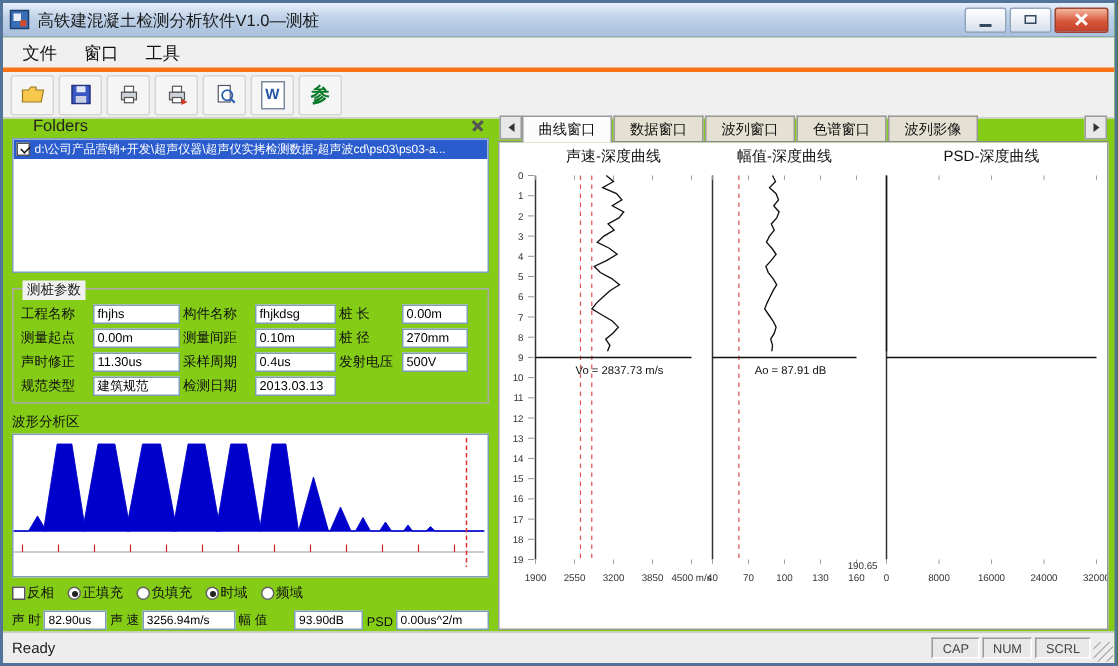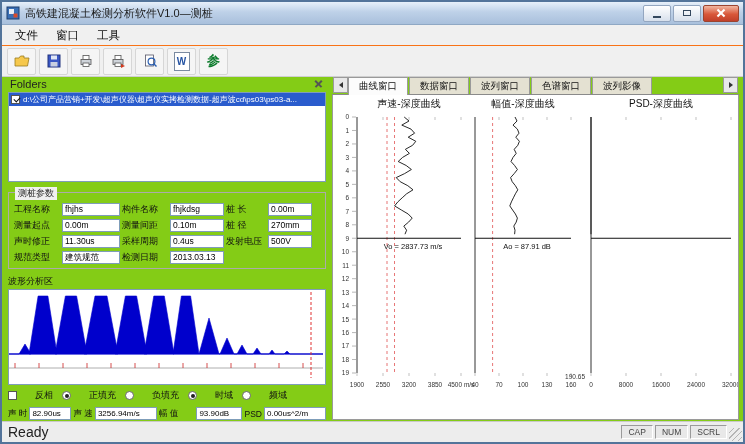--- a/index.html
+++ b/index.html
@@ -13,33 +13,33 @@
   .win-controls{margin-left:auto;display:flex;gap:2px;}
   .win-btn{width:26px;height:15px;border:1px solid #93a6c0;border-radius:2px;
     background:linear-gradient(#ffffff,#d7e0ec);display:flex;align-items:center;justify-content:center;position:relative;}
   .win-btn.close{width:34px;background:linear-gradient(#f2b6a0,#d8573a 55%,#c1402a);border-color:#9b4430;}
   .glyph-min{width:8px;height:2px;background:#34485e;margin-top:7px;}
   .glyph-max{width:8px;height:6px;border:1.6px solid #34485e;box-sizing:border-box;}
   .glyph-x1,.glyph-x2{position:absolute;width:10px;height:2px;background:#fff;left:12px;top:6px;}
   .glyph-x1{transform:rotate(45deg);} .glyph-x2{transform:rotate(-45deg);}
 
   
-  .menubar{height:20px;display:flex;align-items:flex-end;background:#f0f0f0;border-bottom:1px solid #f97316;padding-left:4px;}
+  .menubar{height:20px;display:flex;align-items:flex-end;background:#f0f0f0;border-bottom:3px solid #f97316;padding-left:4px;}
   .menu-item{font-size:11.5px;color:#111;padding:2px 9px;}
   .toolbar{height:30px;display:flex;align-items:center;gap:3px;padding:0 5px;background:#f0f0f0;border-bottom:1px solid #cfcfcf;}
   .tbtn{width:27px;height:25px;border:1px solid #d6d6d6;background:#f5f5f5;border-radius:2px;
     display:flex;align-items:center;justify-content:center;}
   .word-page{display:flex;align-items:center;justify-content:center;width:14px;height:17px;background:#fff;border:1px solid #7a8aa0;
     font-size:10px;font-weight:bold;color:#2553a3;}
   .ref-char{font-size:13px;font-weight:bold;color:#0a7a2a;}
 
   
   .left-panel{position:absolute;left:4px;top:74px;width:322px;height:344px;}
   .panel-header{height:15px;display:flex;align-items:center;justify-content:space-between;padding:0 4px;}
-  .panel-header .ph-title{font-size:11px;color:#222;}
+  .panel-header .ph-title{font-size:11px;color:#222;margin-left:12px;}
   .panel-close{position:relative;width:11px;height:11px;}
   .panel-close::before,.panel-close::after{content:'';position:absolute;left:1px;top:5px;width:9px;height:1.6px;background:#555;}
   .panel-close::before{transform:rotate(45deg);} .panel-close::after{transform:rotate(-45deg);}
   .listbox{margin:1px 2px 0 2px;height:88px;background:#fff;border:1px solid #7f9db9;overflow:hidden;}
   .lb-row{display:flex;align-items:center;gap:3px;height:13px;padding:0 2px;background:#2a5ccd;color:#fff;
     font-size:8px;white-space:nowrap;overflow:hidden;}
   .cb{flex:0 0 auto;width:9px;height:9px;background:#fff;border:1px solid #555;position:relative;box-sizing:border-box;}
   .cb.checked::after{content:'';position:absolute;left:1.5px;top:1px;width:5px;height:3px;
     border-left:1.6px solid #111;border-bottom:1.6px solid #111;transform:rotate(-45deg);}
 
@@ -47,21 +47,21 @@
   .group-title{position:absolute;top:-6px;left:6px;background:#f0f0f0;padding:0 3px;font-size:9px;color:#222;}
   .p-row{display:flex;align-items:center;height:16px;gap:2px;padding:0 2px;}
   .p-label{font-size:9px;color:#111;white-space:nowrap;}
   .p-val{box-sizing:border-box;border:1px solid #7f9db9;background:#fff;height:13px;line-height:11px;
     font-size:8.5px;padding:0 2px;overflow:hidden;white-space:nowrap;}
   .pl0{width:46px;} .pv0{width:58px;} .pl1{width:46px;} .pv1{width:54px;} .pl2{width:40px;} .pv2{width:44px;}
 
   .wave-title{margin:6px 2px 1px 2px;font-size:9px;color:#111;}
   .wavebox{margin:0 2px;height:94px;background:#fff;border:1px solid #7f9db9;}
   .controls-row{margin:4px 2px 0 2px;display:flex;align-items:center;gap:9px;font-size:9px;color:#111;}
-  .ctl{display:flex;align-items:center;gap:18px;}
+  .ctl{display:flex;align-items:center;gap:1px;}
   .radio{width:9px;height:9px;border:1px solid #666;border-radius:50%;background:#fff;position:relative;box-sizing:border-box;}
   .radio.sel::after{content:'';position:absolute;left:1.6px;top:1.6px;width:4px;height:4px;border-radius:50%;background:#222;}
   .readings-row{margin:5px 2px 0 2px;display:flex;align-items:center;justify-content:space-between;}
   .rd{display:flex;align-items:center;gap:2px;}
   .rd-label{font-size:8.5px;white-space:nowrap;color:#111;}
   .rd-val{box-sizing:border-box;border:1px solid #7f9db9;background:#fff;height:13px;line-height:11px;font-size:8px;padding:0 2px;
     overflow:hidden;white-space:nowrap;}
   .r0{width:42px;} .r1{width:62px;} .r2{width:46px;margin-left:16px;} .r3{width:62px;}
 
   
@@ -71,21 +71,21 @@
     background:#e4e1d2;margin-right:1px;white-space:nowrap;}
   .tab.active{background:#fcfcfc;position:relative;top:1px;padding-bottom:2px;}
   .tab-arrow{width:13px;height:14px;border:1px solid #9a9a9a;background:#e8e8e8;display:flex;align-items:center;justify-content:center;margin-bottom:1px;}
   .tri-l{width:0;height:0;border-top:3px solid transparent;border-bottom:3px solid transparent;border-right:4px solid #333;}
   .tri-r{width:0;height:0;border-top:3px solid transparent;border-bottom:3px solid transparent;border-left:4px solid #333;}
   .chartbox{height:325px;background:#fff;border:1px solid #9a9a9a;border-top:none;box-sizing:border-box;}
 
   
   .statusbar{position:absolute;left:0;right:0;bottom:0;height:20px;background:#ededed;border-top:1px solid #cacaca;
     display:flex;align-items:center;}
-  .status-left{font-size:14px;color:#222;margin-left:6px;}
+  .status-left{font-size:10px;color:#222;margin-left:6px;}
   .status-cells{margin-left:auto;display:flex;gap:2px;margin-right:16px;}
   .scell{font-size:8.5px;color:#444;padding:1px 6px;border:1px solid;border-color:#9a9a9a #fff #fff #9a9a9a;background:#e8e8e8;}
   .grip{position:absolute;right:1px;bottom:1px;width:13px;height:13px;
     background:repeating-linear-gradient(135deg,transparent 0 3px,#b5b5b5 3px 4px);}
 </style>
 </head>
 <body>
 
 <div class="window">
 

